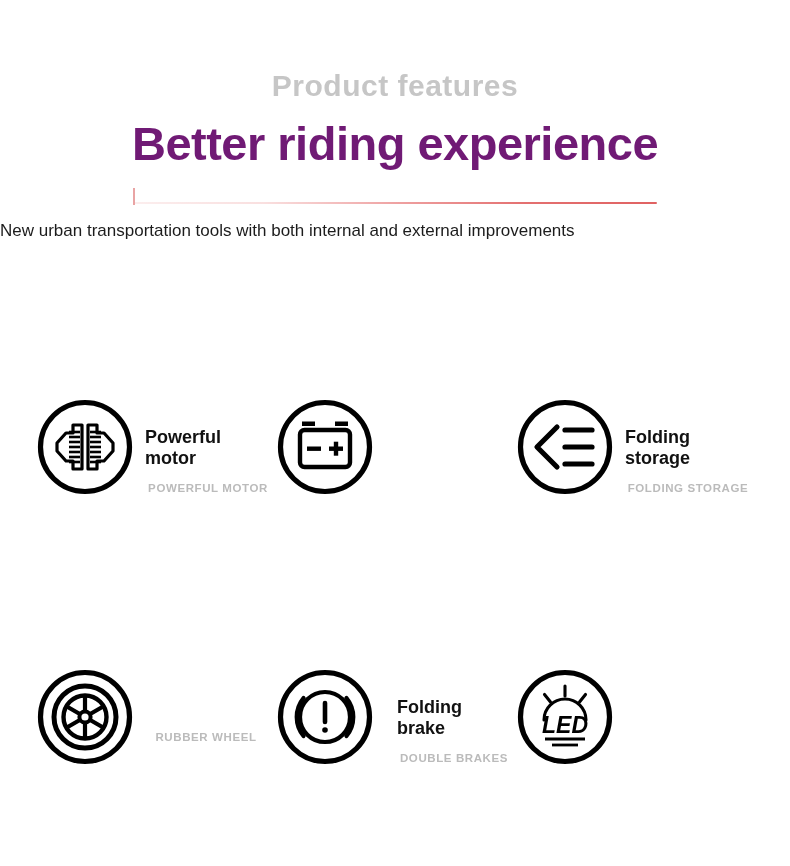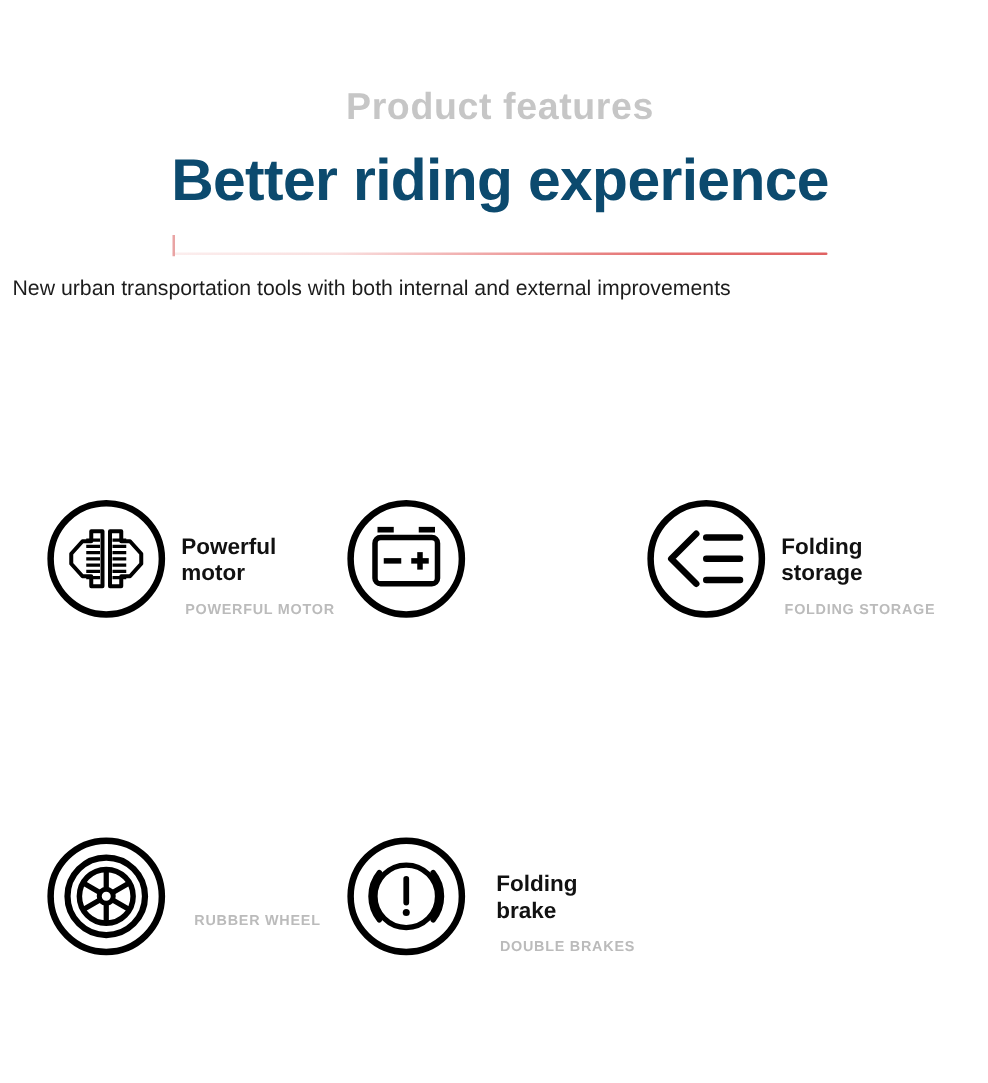--- a/index.html
+++ b/index.html
@@ -16,36 +16,35 @@
     height: 866px;
     background: #ffffff;
   }
 
   
   .header {
     position: absolute;
     left: 0;
     top: 0;
     width: 790px;
-    padding-left: 10px;
   }
   .eyebrow {
     text-align: center;
     font-size: 30px;
     font-weight: bold;
     color: #c6c6c6;
     letter-spacing: 0.5px;
     margin-top: 68px;
     line-height: 36px;
   }
   .headline {
     text-align: center;
     font-size: 47px;
     font-weight: bold;
-    color: #0c4a6e;
+    color: #701a75;
     letter-spacing: -0.5px;
     margin-top: 12px;
     line-height: 56px;
   }
   .divider-wrap {
     position: relative;
     width: 524px;
     margin: 16px auto 0 auto;
     height: 18px;
   }
@@ -252,16 +251,32 @@
           <circle cx="50" cy="63" r="2.8" fill="#000"></circle>
         </svg>
       </div>
       <div class="labels">
         <div class="cell-title bold">Folding brake</div>
         <div class="cell-sub">DOUBLE BRAKES</div>
       </div>
     </div>
 
     <div class="cell cell-6">
+      <div class="icon-circle">
+        <svg width="100" height="100" viewBox="0 0 100 100">
+          <circle cx="50" cy="50" r="44.5" fill="none" stroke="#000" stroke-width="5.2"></circle>
+          <g stroke="#000" stroke-width="3.1" stroke-linecap="round">
+            <line x1="50" y1="19" x2="50" y2="29"></line>
+            <line x1="29.5" y1="27.5" x2="35.5" y2="35"></line>
+            <line x1="70.5" y1="27.5" x2="64.5" y2="35"></line>
+          </g>
+          <path d="M29 53 A 21 21 0 0 1 71 53" fill="none" stroke="#000" stroke-width="3.1" stroke-linecap="round"></path>
+          <text x="50" y="66" text-anchor="middle" font-family="'Liberation Sans', sans-serif" font-size="23" font-weight="bold" font-style="italic" fill="#000">LED</text>
+          <g stroke="#000" stroke-width="2.8" stroke-linecap="butt">
+            <line x1="30" y1="72" x2="70" y2="72"></line>
+            <line x1="37" y1="78" x2="63" y2="78"></line>
+          </g>
+        </svg>
+      </div>
     </div>
 
   </div>
 </div>
 
 </body></html>

